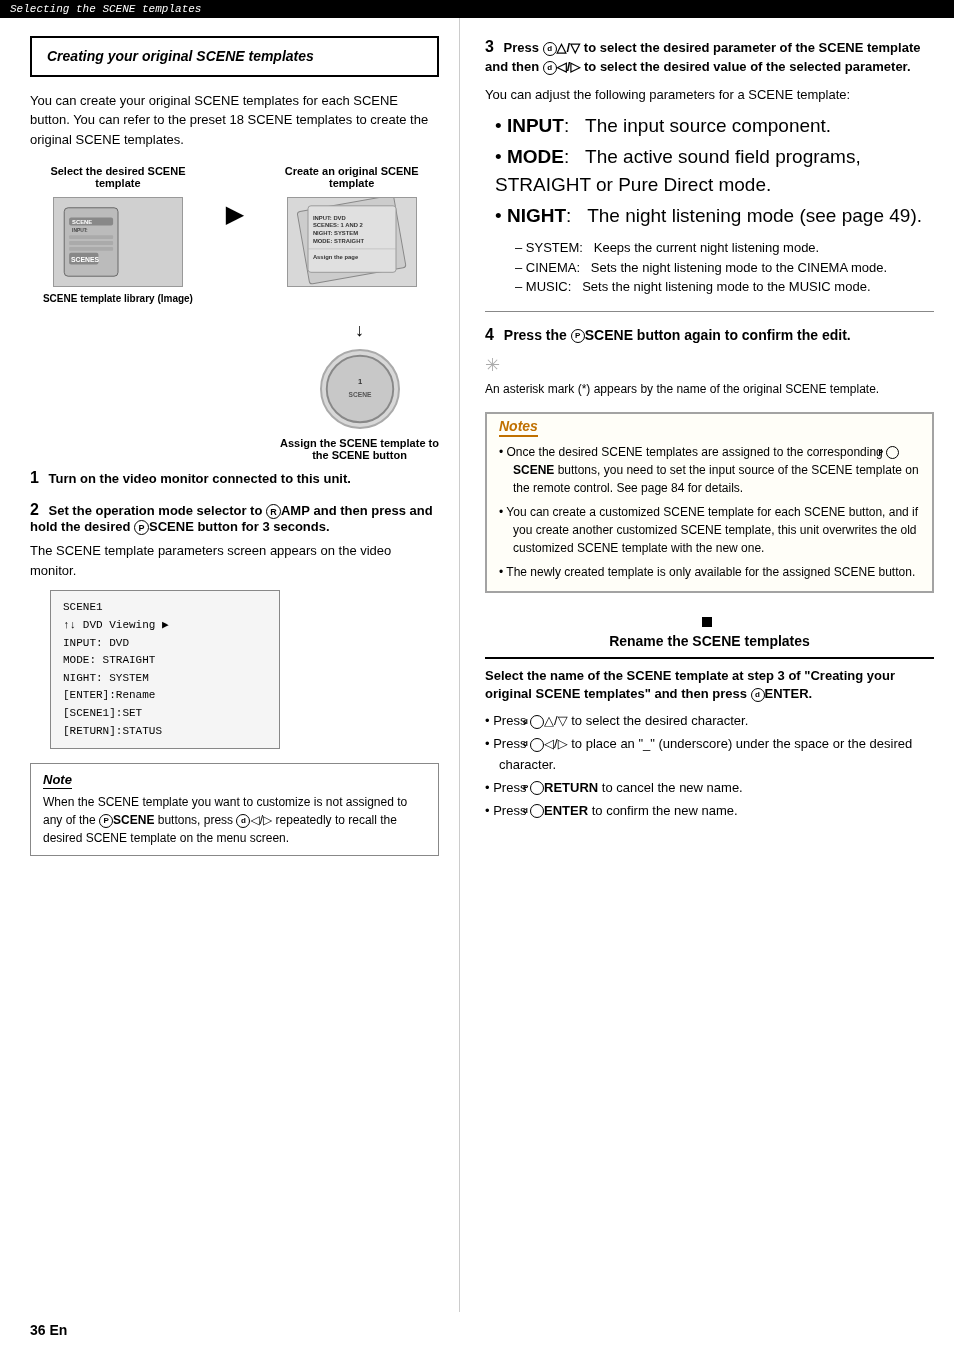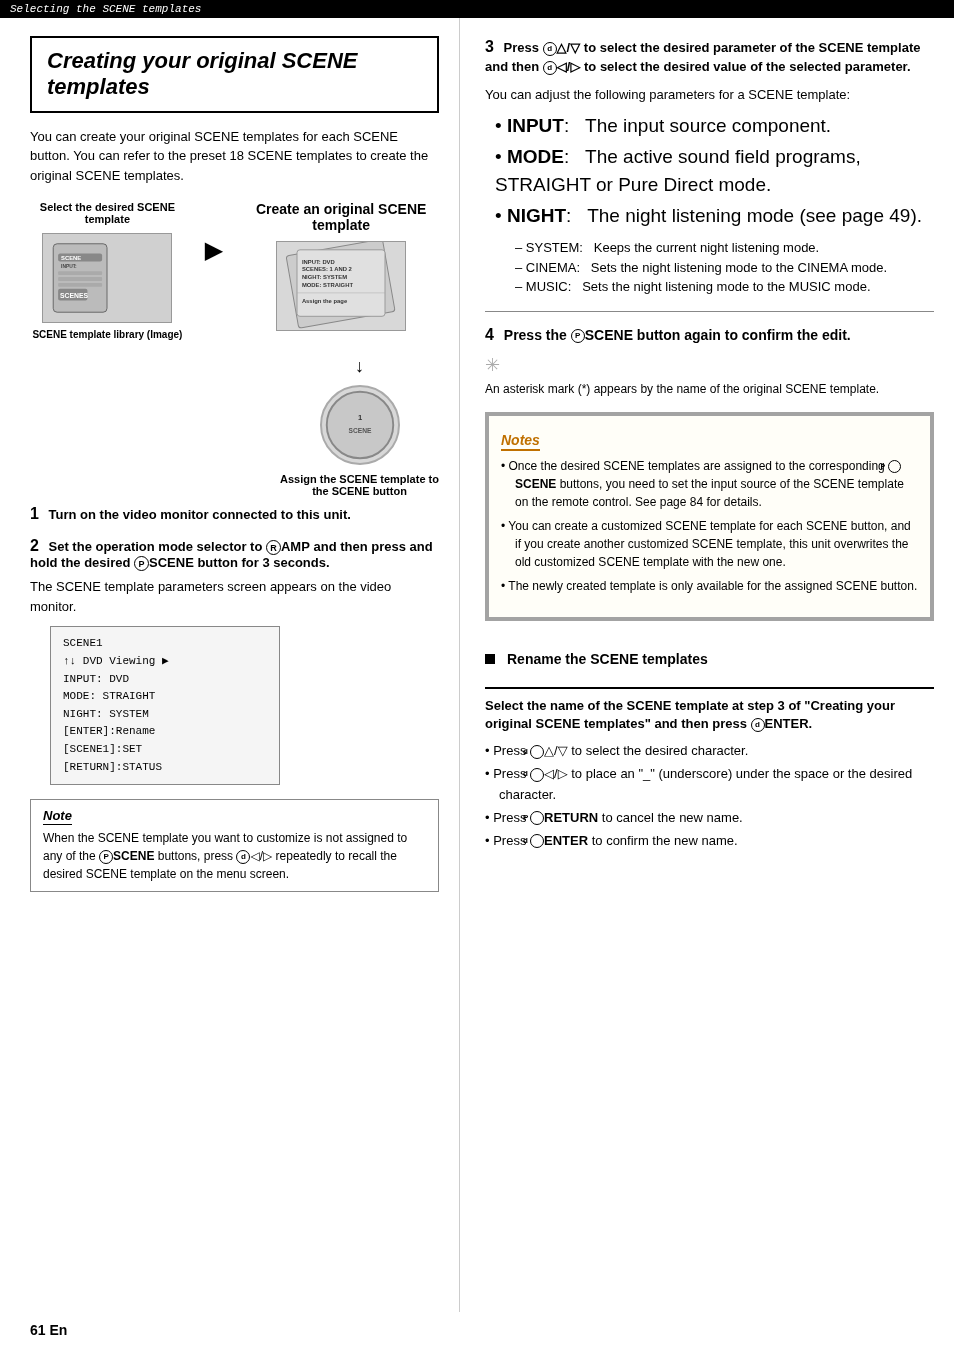--- a/index.html
+++ b/index.html
@@ -40,21 +40,21 @@
       width: 494px;
       padding: 18px 20px 18px 25px;
     }
     .title-box {
       border: 2px solid #000;
       padding: 10px 15px;
       margin-bottom: 14px;
       background: #fff;
     }
     .title-box h1 {
-      font-size: 22px;
+      font-size: 14px;
       font-style: italic;
       font-weight: bold;
       line-height: 1.2;
     }
     .intro-text {
       font-size: 13px;
       line-height: 1.5;
       margin-bottom: 16px;
     }
     .diagram-area {
@@ -210,23 +210,23 @@
       font-weight: bold;
       margin-bottom: 8px;
       line-height: 1.4;
     }
     .asterisk-note {
       font-size: 12px;
       line-height: 1.5;
       margin-bottom: 10px;
     }
     .notes-section {
-      border: 4px solid #a3a3a3;
-      padding: 16px 12px;
-      margin-bottom: 30px;
+      border: 2px solid #a3a3a3;
+      padding: 4px 12px;
+      margin-bottom: 24px;
       background: #fffef8;
     }
     .notes-label {
       font-style: italic;
       font-weight: bold;
       font-size: 14px;
       color: #c07000;
       border-bottom: 2px solid #c07000;
       display: inline-block;
       margin-bottom: 6px;
@@ -240,24 +240,25 @@
       text-indent: -14px;
     }
     .rename-section {
       margin-top: 4px;
     }
     .rename-header {
       font-size: 14px;
       font-weight: bold;
       border-bottom: 2px solid #000;
       margin-bottom: 8px;
-      padding-bottom: 20px;
+      padding-bottom: 8px;
       display: flex;
       align-items: center;
       gap: 6px;
+      flex-direction: column;
     }
     .rename-subheader {
       font-size: 13px;
       font-weight: bold;
       line-height: 1.4;
       margin-bottom: 8px;
     }
     .rename-bullet {
       font-size: 13px;
       line-height: 1.6;
@@ -317,21 +318,21 @@
             </svg>
           </div>
           <div style="font-size:10px;font-weight:bold;text-align:center;margin-top:2px;">
             <span>SCENE template library (Image)</span>
           </div>
         </div>
 
         <div class="arrow-right">▶</div>
 
         <div class="diagram-item">
-          <div style="font-size:14px;font-weight:bold;text-align:center;margin-bottom:4px;">
+          <div style="font-size:11px;font-weight:bold;text-align:center;margin-bottom:4px;">
             <span>Create an original SCENE template</span>
           </div>
           <div class="diagram-image template-create">
             <svg viewBox="0 0 130 90" class="scene-svg">
 
               <rect x="15" y="5" width="100" height="75" rx="3" fill="#ccc" stroke="#888" stroke-width="1" transform="rotate(-10, 65 45)"></rect>
               <rect x="20" y="8" width="90" height="68" rx="3" fill="#e0e0e0" stroke="#999" stroke-width="1"></rect>
               <text x="25" y="22" font-size="6" fill="#333">INPUT: DVD</text>
               <text x="25" y="30" font-size="6" fill="#333">SCENES: 1 AND 2</text>
               <text x="25" y="38" font-size="6" fill="#333">NIGHT: SYSTEM</text>
@@ -462,15 +463,15 @@
           • Press <span style="display:inline-flex;align-items:center;justify-content:center;border:1.5px solid #000;border-radius:50%;width:14px;height:14px;font-size:8px;font-weight:bold;vertical-align:middle;">P</span><strong>RETURN</strong> to cancel the new name.
         </div>
         <div class="rename-bullet">
           • Press <span style="display:inline-flex;align-items:center;justify-content:center;border:1.5px solid #000;border-radius:50%;width:14px;height:14px;font-size:8px;font-weight:bold;vertical-align:middle;">d</span><strong>ENTER</strong> to confirm the new name.
         </div>
       </div>
 
     </div>
   </div>
 
-  <div class="page-number">61 En</div>
+  <div class="page-number">36 En</div>
 
 </div>
 
 </body></html>

